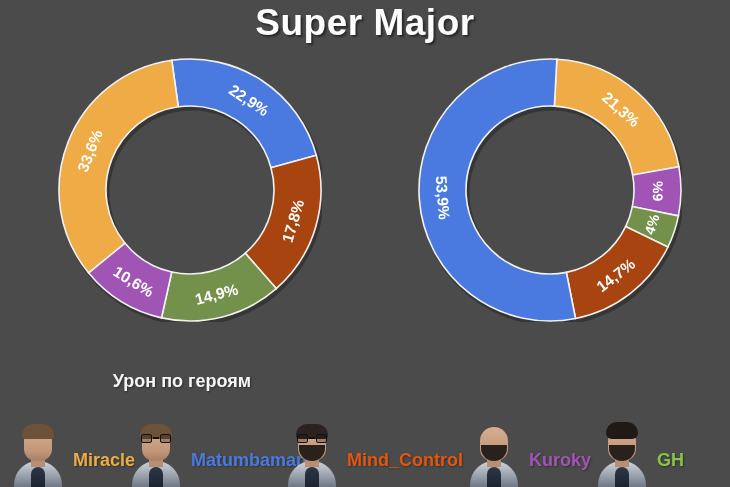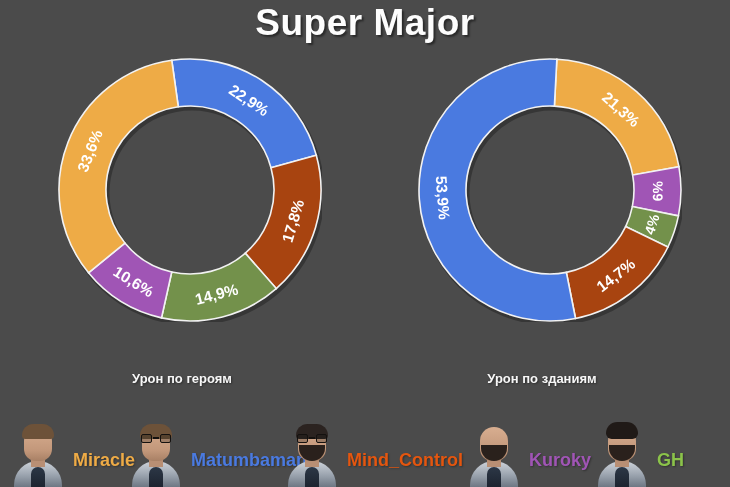--- a/index.html
+++ b/index.html
@@ -42,21 +42,21 @@
     text-anchor: middle;
     dominant-baseline: central;
     paint-order: stroke;
   }
   .slice-label-sm { font-size: 14px; }
 
   .chart-caption {
     position: absolute;
     width: 300px;
     text-align: center;
-    font-size: 13px;
+    font-size: 18px;
     font-weight: bold;
     color: #f7f7f7;
     text-shadow: 1px 1px 2px rgba(0,0,0,0.4);
     white-space: nowrap;
   }
   #caption-left  { left: 32px;  top: 371px; }
   #caption-right { left: 392px; top: 371px; }
 
   
   #legend {
@@ -187,21 +187,20 @@
         <path d="M 260.91207946014526 108.70459767977374 A 131 131 0 0 1 260.42528597592275 157.84464977519428 L 214.3490383357062 148.5721418405826 A 84 84 0 0 0 214.66118072253587 117.06249011527477 Z" fill="#a055b5" stroke="#f2f2f2" stroke-width="1.6"></path>
         <text x="239.49472570042377" y="133.06486928336247" class="slice-label slice-label-sm" transform="rotate(-89.43 239.49 133.06)">6%</text>
         <path d="M 260.42528597592275 157.84464977519428 A 131 131 0 0 1 249.9489300431348 189.0004377323516 L 207.631374989491 168.54989900395066 A 84 84 0 0 0 214.3490383357062 148.5721418405826 Z" fill="#73914b" stroke="#f2f2f2" stroke-width="1.6"></path>
         <text x="233.89372702377295" y="166.26249251302133" class="slice-label slice-label-sm" transform="rotate(-71.41 233.89 166.26)">4%</text>
         <path d="M 249.9489300431348 189.0004377323516 A 131 131 0 0 1 157.52147728908622 260.48989920216553 L 148.3649167349866 214.3904697174191 A 84 84 0 0 0 207.631374989491 168.54989900395066 Z" fill="#a84410" stroke="#f2f2f2" stroke-width="1.6"></path>
         <text x="197.769912772097" y="217.03275000816305" class="slice-label" transform="rotate(-37.72 197.77 217.03)">14,7%</text>
         <path d="M 157.52147728908622 260.48989920216553 A 131 131 0 1 1 138.85601026782567 1.1795309471508233 L 136.3962203244073 48.1151190806158 A 84 84 0 1 0 148.3649167349866 214.3904697174191 Z" fill="#4a7ae0" stroke="#f2f2f2" stroke-width="1.6"></path>
         <text x="24.777416805396655" y="139.71800836202988" class="slice-label" transform="rotate(85.88 24.78 139.72)">53,9%</text>
       </svg>
   </div>
-  <div class="chart-caption" id="caption-right">Урон по зданиям</div>
 
   <div id="legend">
       <div class="legend-item" style="left: 12px;">
         <div class="avatar">
           <div class="av-shoulders"></div>
           <div class="av-neck"></div>
           <div class="av-head"></div>
           <div class="av-beard"></div>
           <div class="av-hair light"></div>
           <div class="av-glasses">

